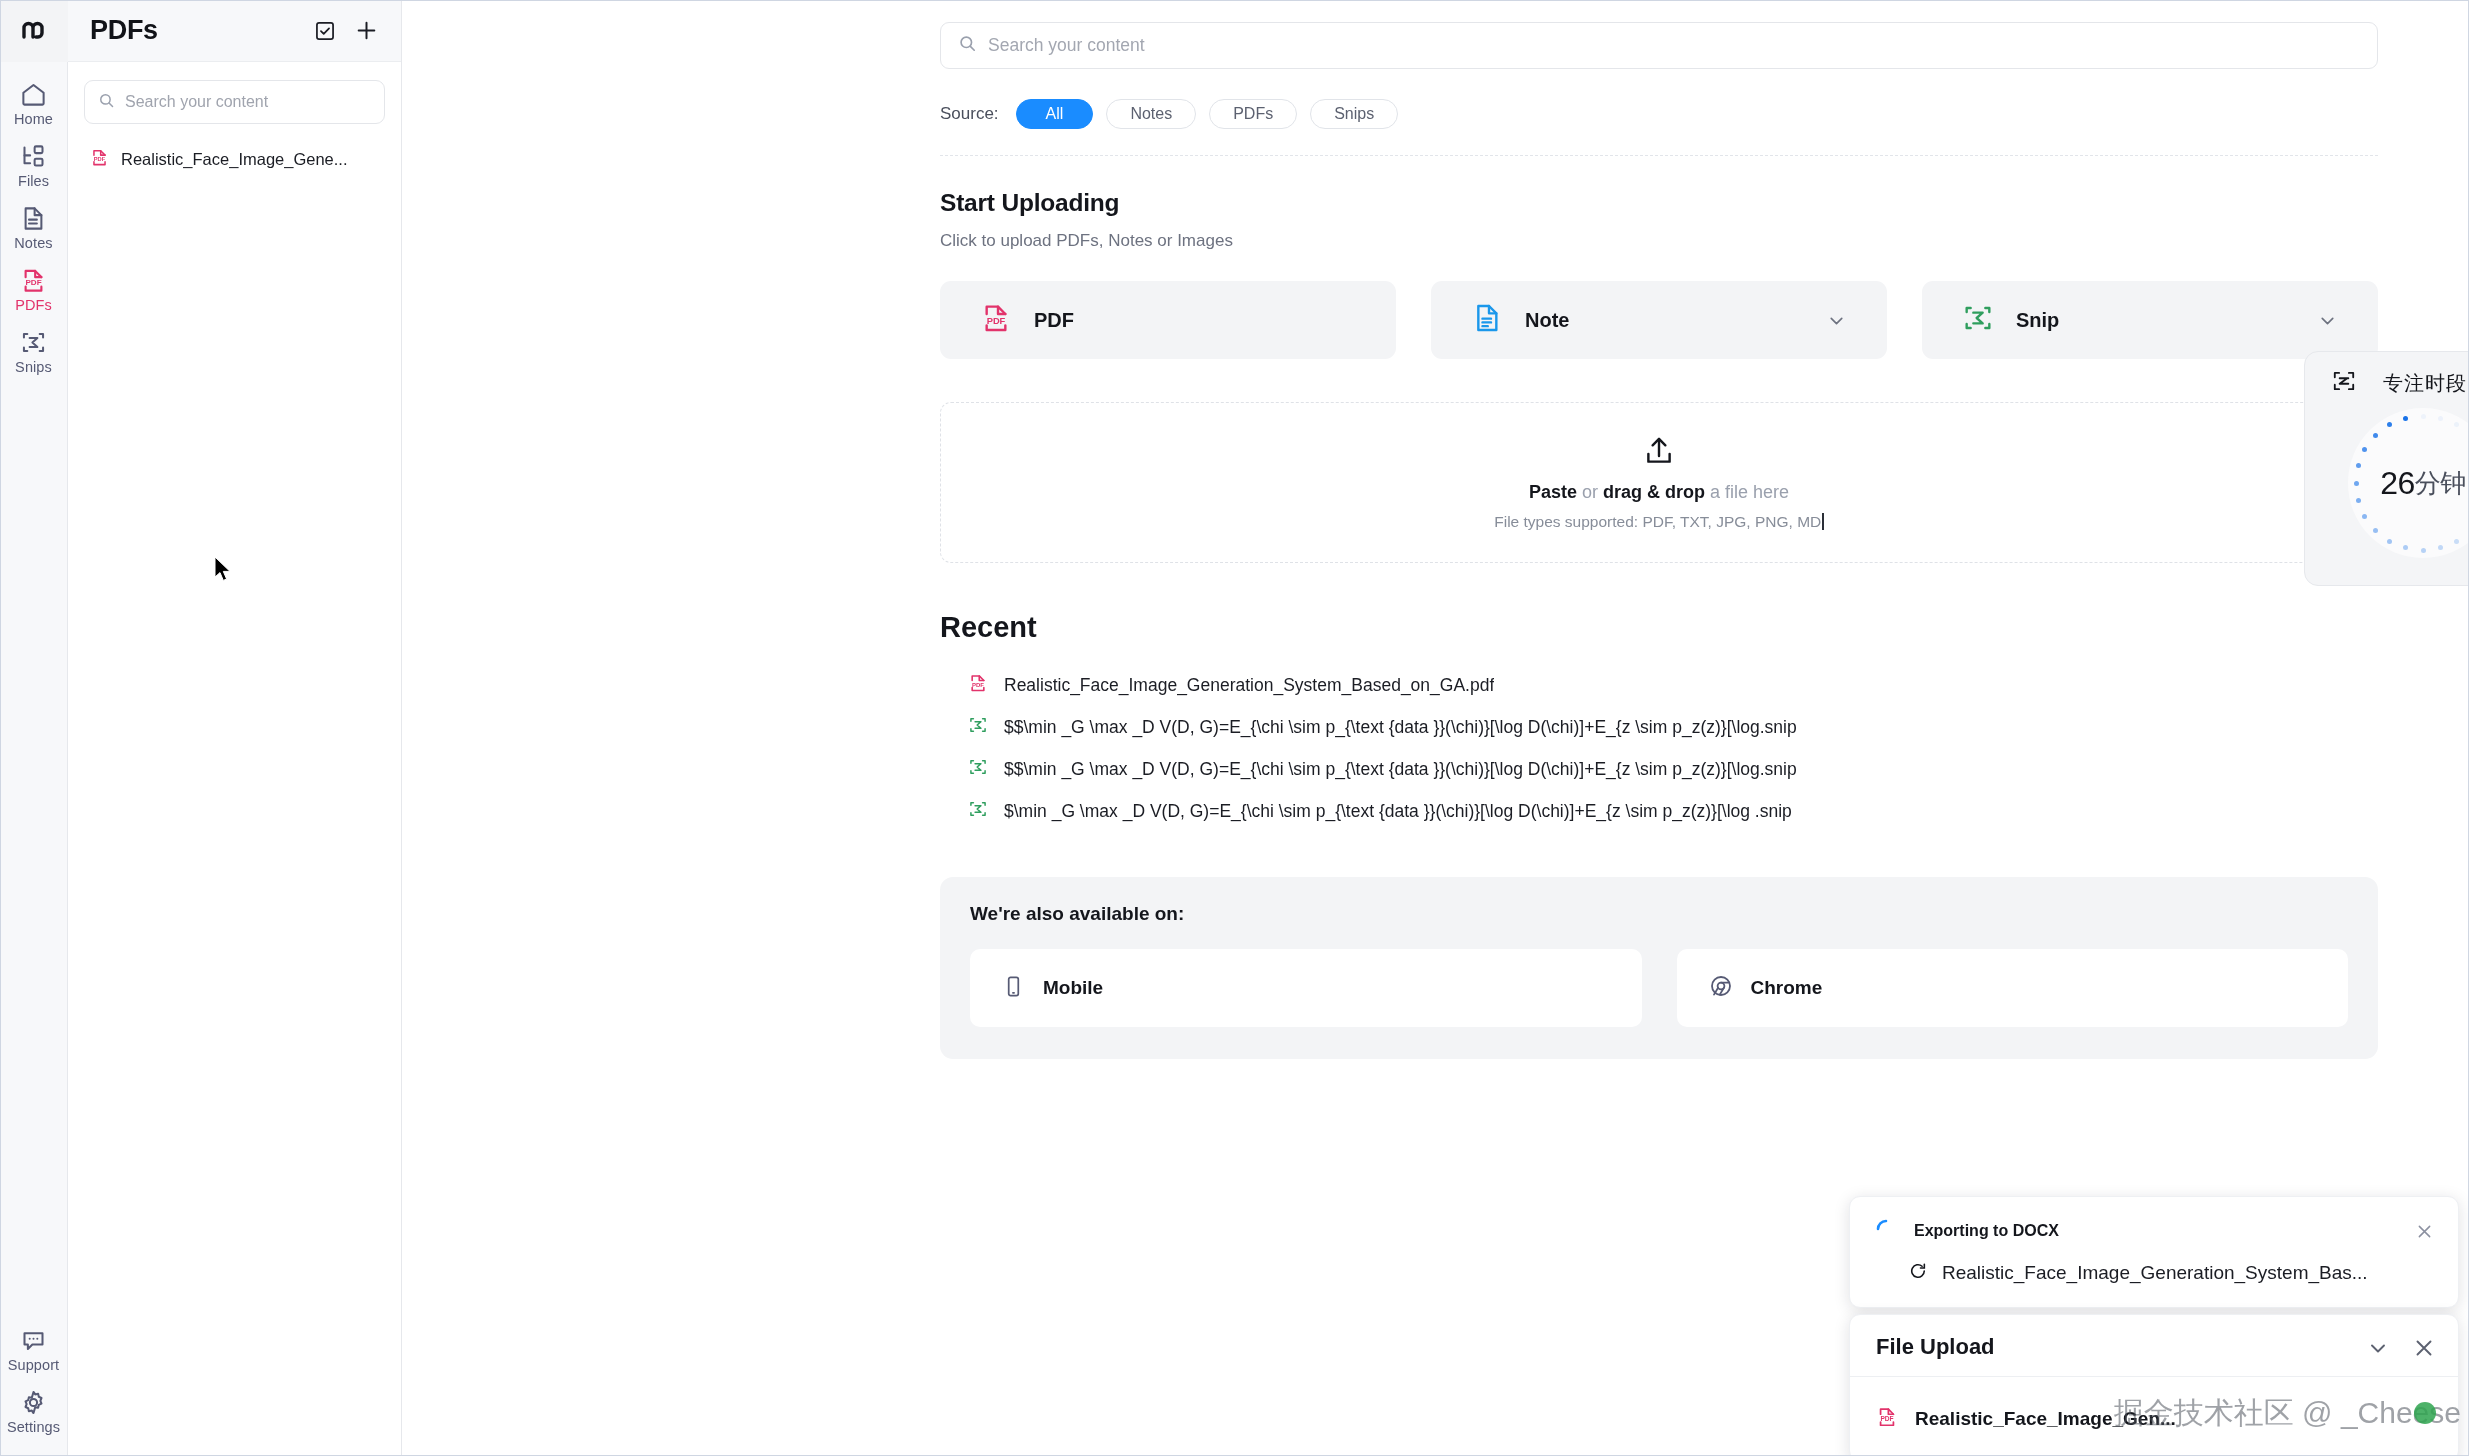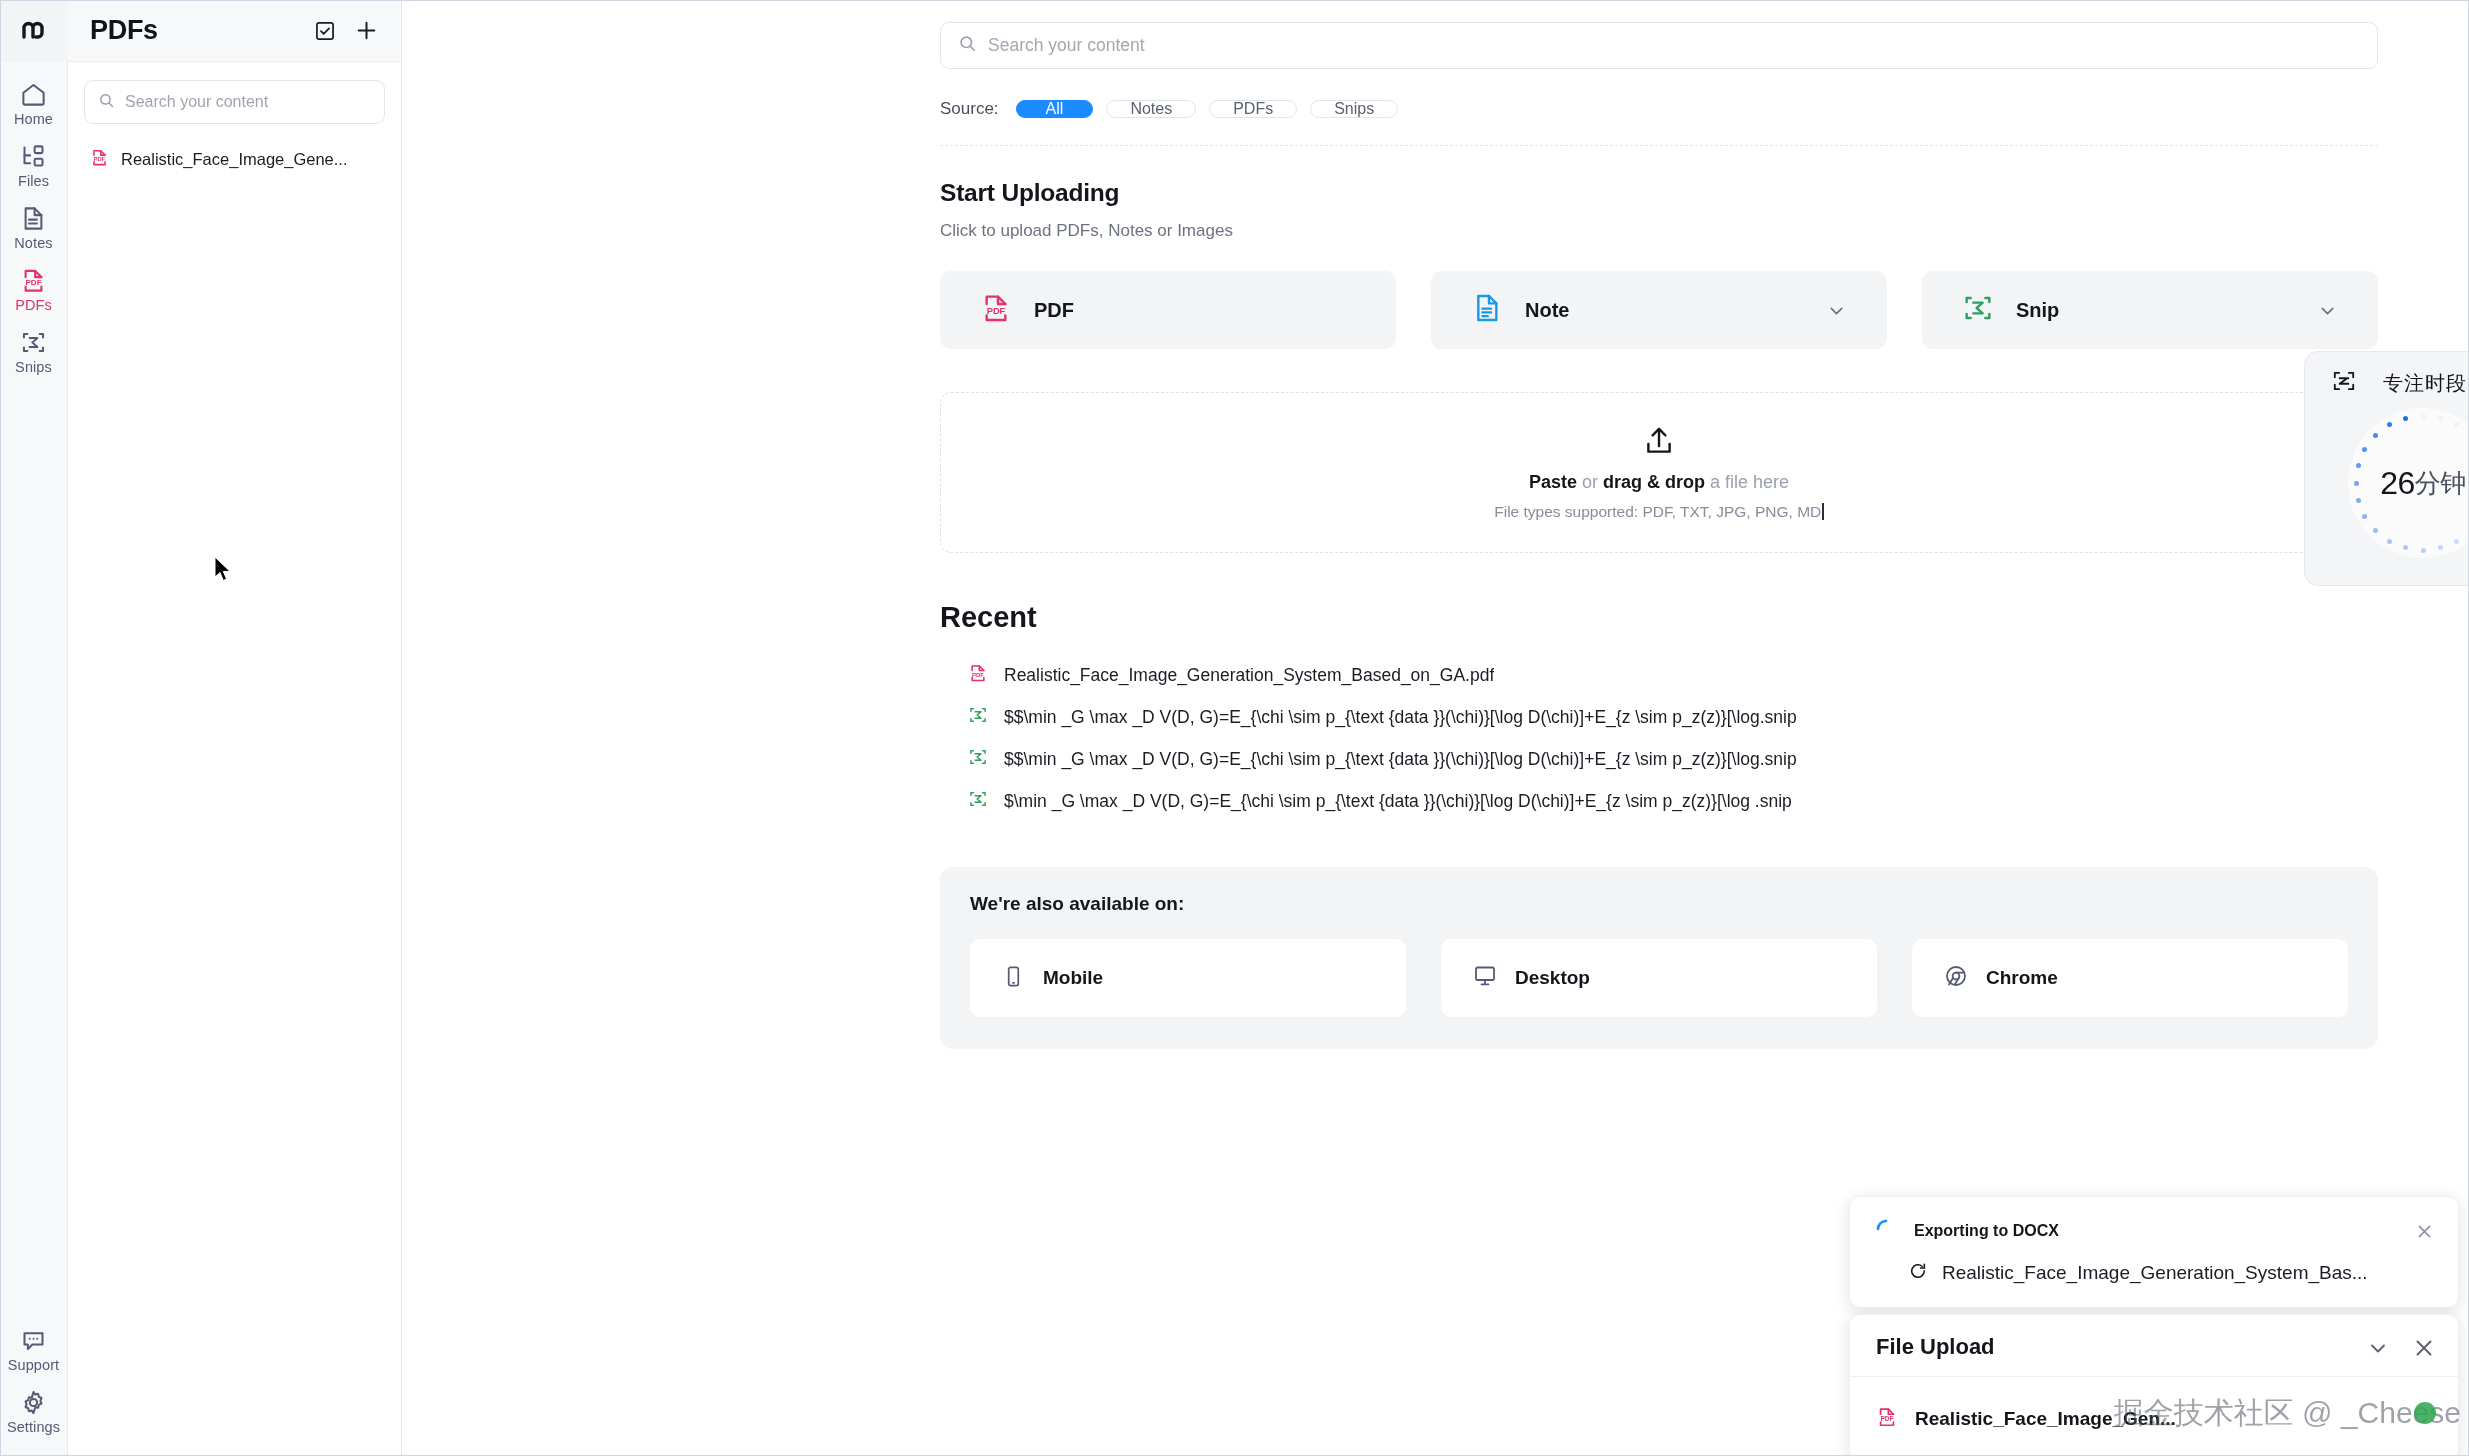--- a/index.html
+++ b/index.html
@@ -94,21 +94,21 @@
     display: flex; align-items: center; gap: 11px; padding: 0 17px;
     background: #fff;
   }
   .topsearch .ph { font-size: 17.5px; color: #a3a7b1; }
 
   .srcrow {
     margin-top: 30px; display: flex; align-items: center; gap: 13px;
   }
   .srclbl { font-size: 17px; color: #4a4f5c; margin-right: 4px; }
   .pill {
-    height: 18px; padding: 0 23px; border-radius: 18px;
+    height: 30px; padding: 0 23px; border-radius: 18px;
     border: 1px solid #e1e4e9; background: #fff;
     display: flex; align-items: center; justify-content: center;
     font-size: 16px; color: #5c6170; cursor: pointer;
   }
   .pill.on {
     background: #1a8cff; border-color: #1a8cff; color: #fff;
     padding: 0 29px;
   }
   .divider {
     margin-top: 26px; border-top: 1px dashed #e2e5ea; height: 0;
@@ -506,29 +506,20 @@
           <div class="avail-ttl">We're also available on:</div>
           <div class="avail-row">
             <div class="avail-card">
               <span>
                 <svg width="23" height="23" viewBox="0 0 24 24" fill="none" stroke="#565a74" stroke-width="1.8" stroke-linecap="round" stroke-linejoin="round">
                   <rect x="7" y="2.5" width="10" height="19" rx="2"></rect>
                     <path d="M11.4 18.6h1.2"></path>
                 </svg>
               </span>
               <span class="ttl">Mobile</span>
-            </div>
-            <div class="avail-card">
-              <span>
-                <svg width="24" height="24" viewBox="0 0 24 24" fill="none" stroke="#565a74" stroke-width="1.8" stroke-linecap="round" stroke-linejoin="round">
-                  <rect x="3" y="3.5" width="18" height="12.5" rx="1.6"></rect>
-                    <path d="M12 16v4M8.5 20.3h7"></path>
-                </svg>
-              </span>
-              <span class="ttl">Desktop</span>
             </div>
             <div class="avail-card">
               <span>
                 <svg width="24" height="24" viewBox="0 0 24 24" fill="none" stroke="#565a74" stroke-width="1.8" stroke-linecap="round" stroke-linejoin="round">
                   <circle cx="12" cy="12" r="9"></circle>
                     <circle cx="12" cy="12" r="3.4"></circle>
                   <path d="M12 8.6h8.2M9.1 13.7L5 20.6M14.9 13.7L10.8 20.6"></path>
                 </svg>
               </span>
               <span class="ttl">Chrome</span>

